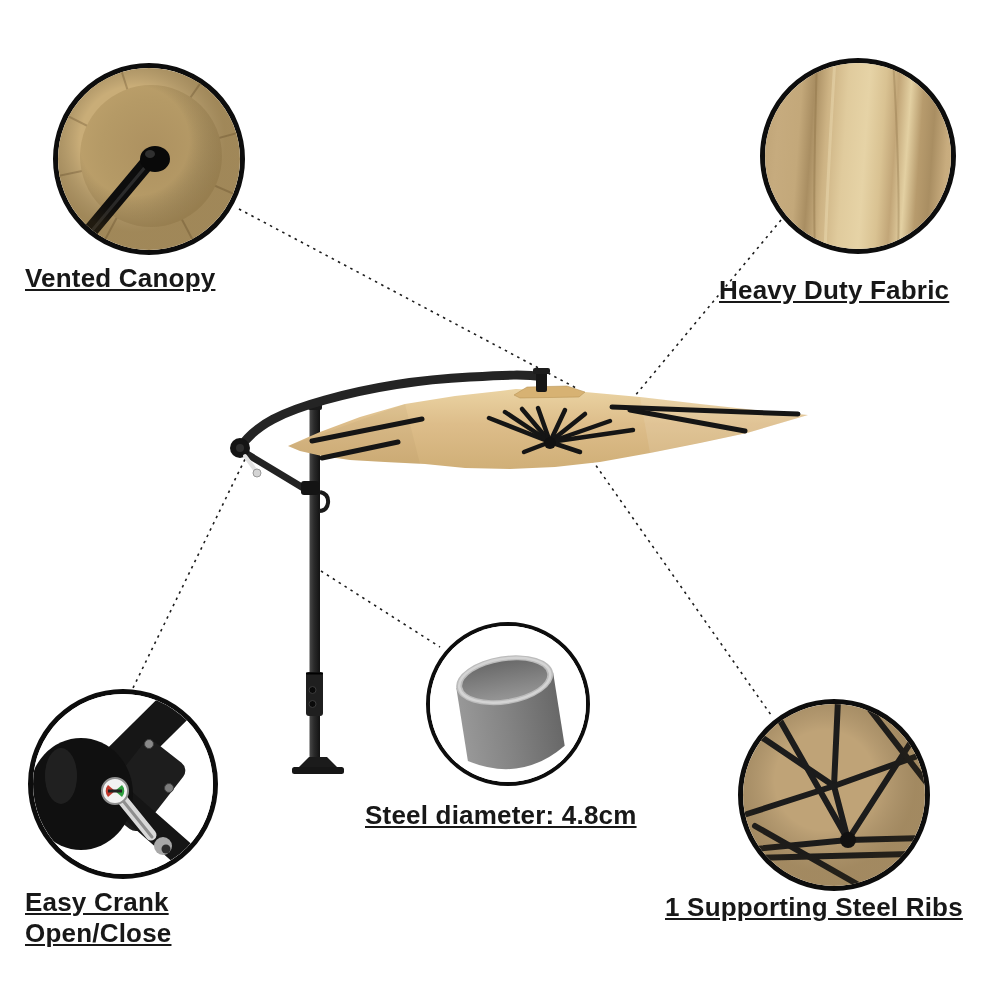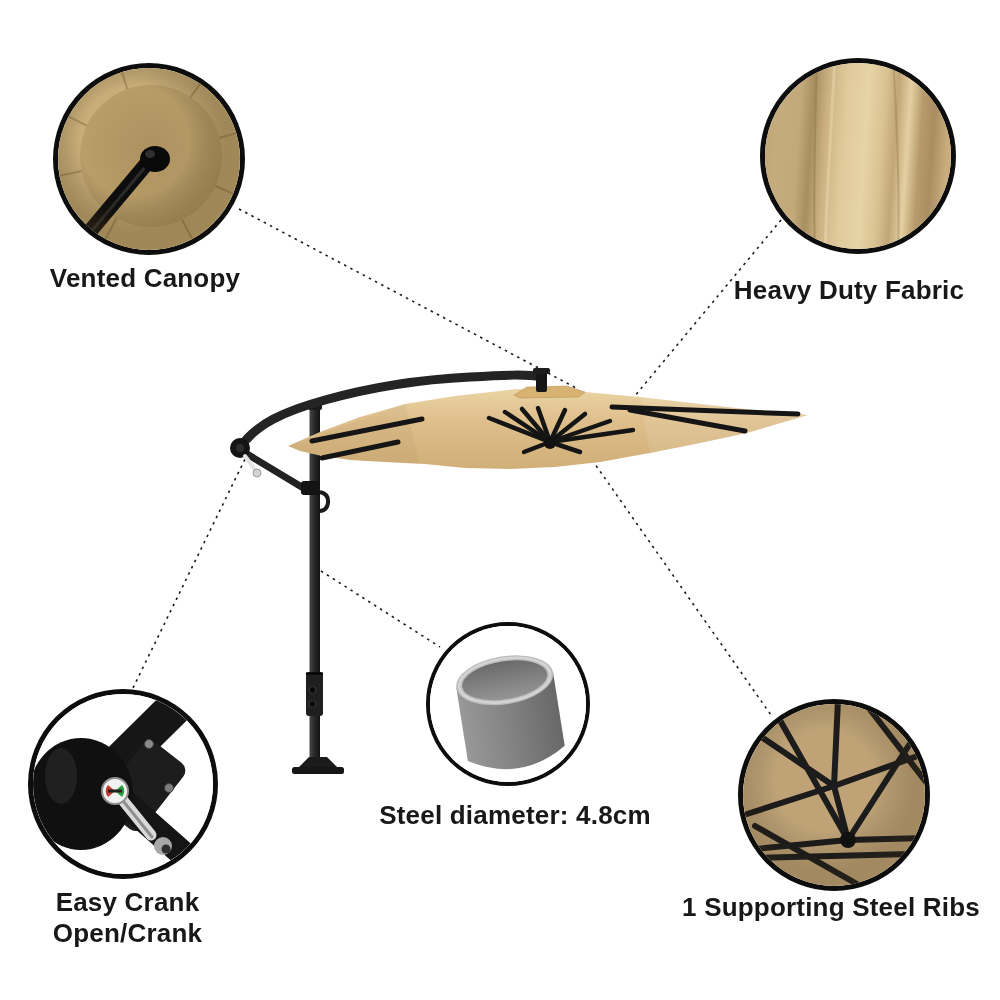--- a/index.html
+++ b/index.html
@@ -7,23 +7,24 @@
     position:relative;width:1000px;height:1000px;background:#ffffff;overflow:hidden;
     font-family:"Liberation Sans", sans-serif;
   }
   #scene{position:absolute;left:0;top:0;}
   .callout-circle{
     position:absolute;border-radius:50%;border:5px solid #0d0d0d;
     overflow:hidden;box-sizing:border-box;background:#fff;
   }
   .callout-circle svg{display:block;width:100%;height:100%;}
   .label{
-    position:absolute;text-align:center;color:#181818;
+    position:absolute;text-align:left;color:#181818;
     font-size:26px;font-weight:700;line-height:31px;letter-spacing:0.2px;
     white-space:nowrap;
+    text-decoration:underline;
   }
   #circle-vented  {left:53px;  top:63px;  width:192px;height:192px;}
   #circle-fabric  {left:760px; top:58px;  width:196px;height:196px;}
   #circle-crank   {left:28px;  top:689px; width:190px;height:190px;}
   #circle-pole    {left:426px; top:622px; width:164px;height:164px;border-width:4px;}
   #circle-ribs    {left:738px; top:699px; width:192px;height:192px;}
   #label-vented   {left:25px;  top:263px; width:240px;}
   #label-fabric   {left:719px; top:275px; width:260px;}
   #label-crank    {left:25px;  top:887px; width:205px;}
   #label-pole     {left:365px; top:800px; width:300px;}
@@ -234,17 +235,17 @@
       </g>
       <circle cx="105" cy="136" r="8" fill="#111"></circle>
       <circle cx="91" cy="91" r="91" fill="url(#ribVignette)"></circle>
     </svg>
   </div>
 
   <div id="label-vented" class="label">Vented Canopy</div>
   <div id="label-fabric" class="label">Heavy Duty Fabric</div>
   <div id="label-crank" class="label">
     <div>Easy Crank</div>
-    <div>Open/Crank</div>
+    <div>Open/Close</div>
   </div>
   <div id="label-pole" class="label">Steel diameter: 4.8cm</div>
   <div id="label-ribs" class="label">1 Supporting Steel Ribs</div>
 </div>
 
 </body></html>

